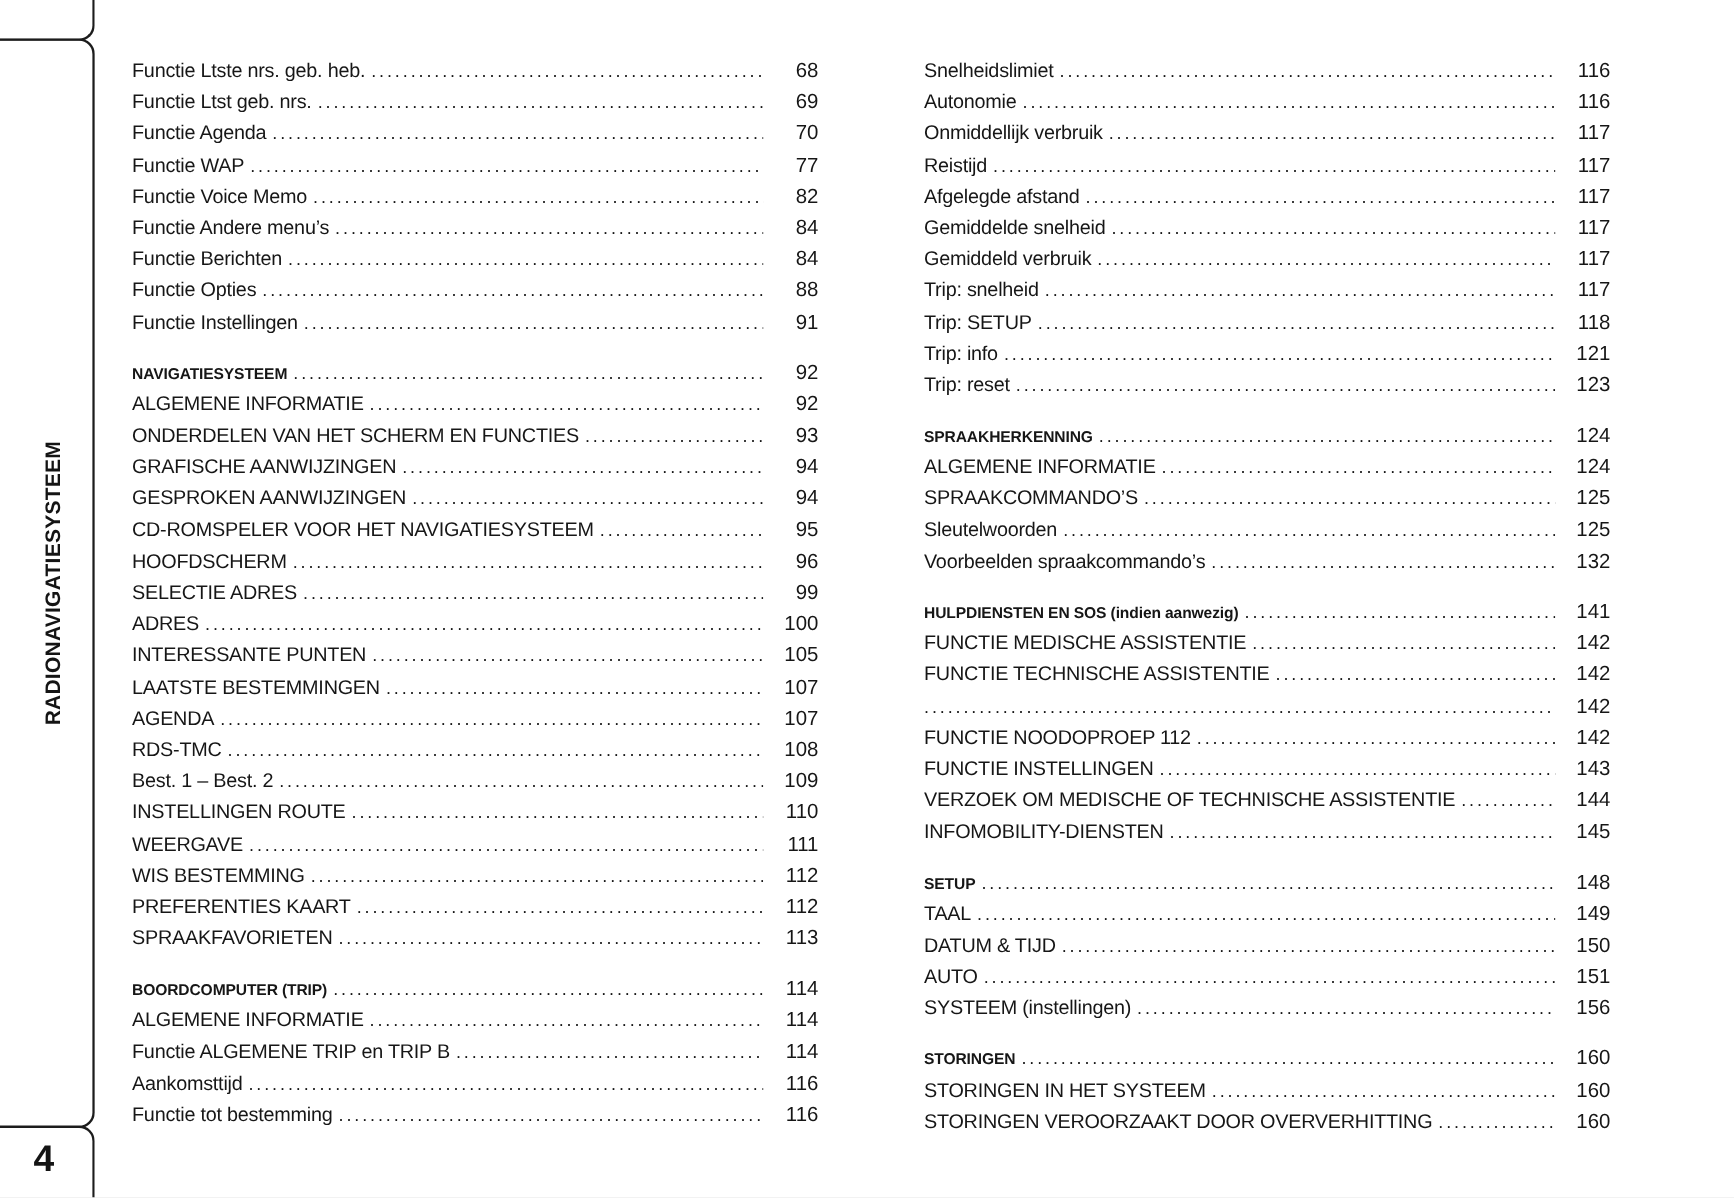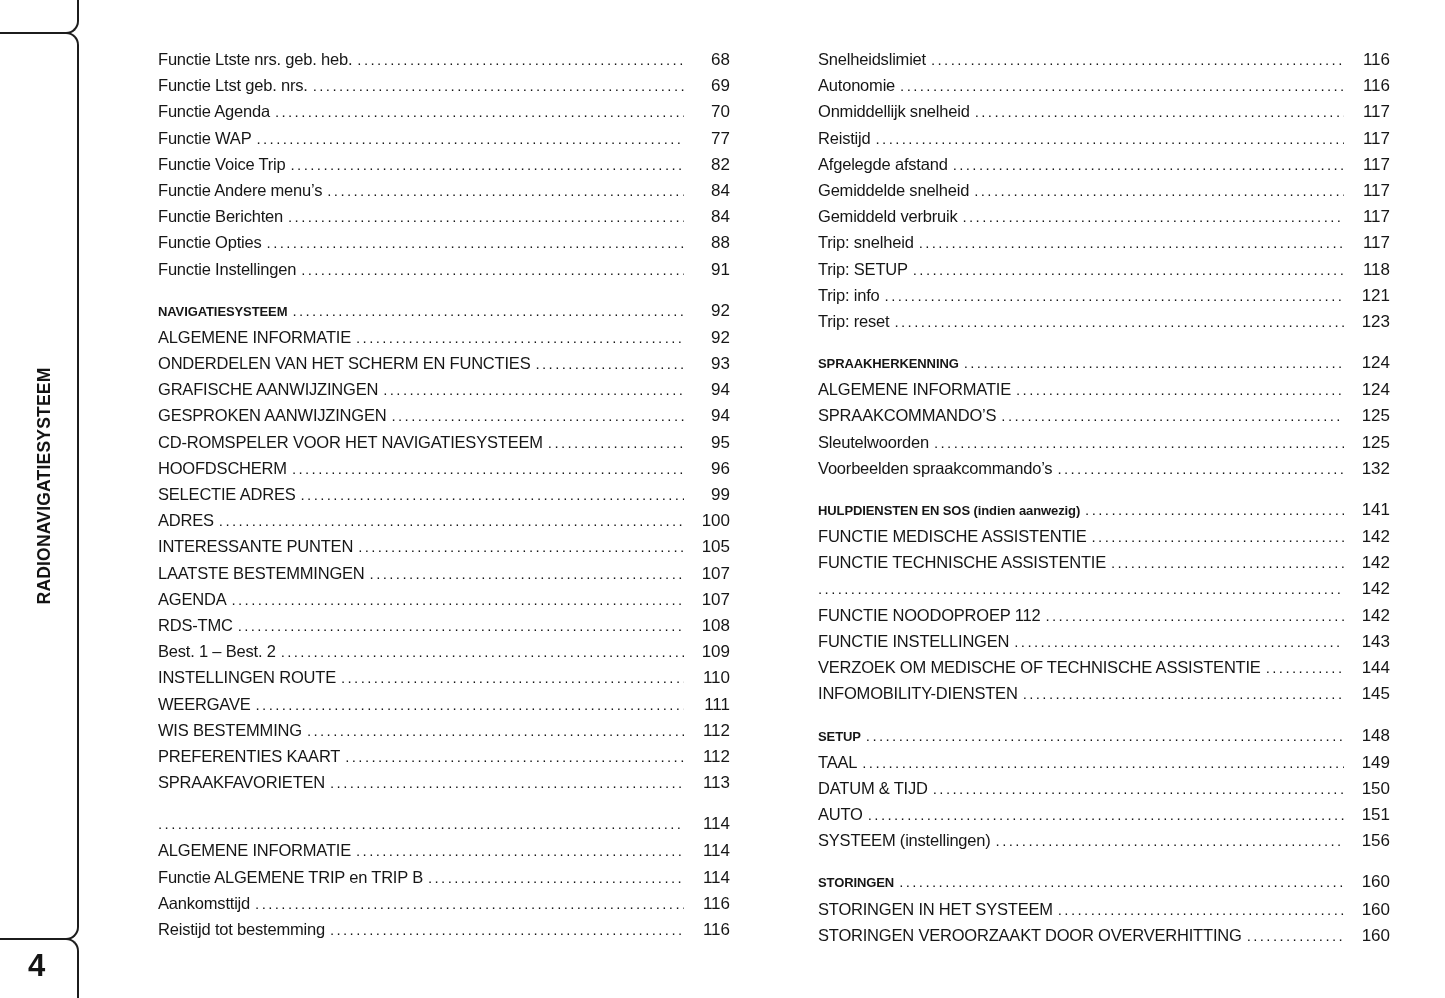--- a/index.html
+++ b/index.html
@@ -59,21 +59,20 @@
     top: 8px;
     font-weight: 700;
     font-size: 31px;
     color: #141414;
   }
 
   
   .toc-col {
     position: absolute;
     top: 46px;
-    margin-left: 48px;
   }
   .toc-col-left  { left: 110px; width: 572px; }
   .toc-col-right { left: 770px; width: 572px; }
 
   .sec + .sec { margin-top: 16px; }
 
   .row {
     display: flex;
     align-items: baseline;
     height: 26.2px;
@@ -141,21 +140,21 @@
             <span class="label">Functie Agenda</span>
             <span class="dots">........................................................................................................................................................................................................</span>
             <span class="pagenum">70</span>
           </div>
           <div class="row">
             <span class="label">Functie WAP</span>
             <span class="dots">........................................................................................................................................................................................................</span>
             <span class="pagenum">77</span>
           </div>
           <div class="row">
-            <span class="label">Functie Voice Trip</span>
+            <span class="label">Functie Voice Memo</span>
             <span class="dots">........................................................................................................................................................................................................</span>
             <span class="pagenum">82</span>
           </div>
           <div class="row">
             <span class="label">Functie Andere menu’s</span>
             <span class="dots">........................................................................................................................................................................................................</span>
             <span class="pagenum">84</span>
           </div>
           <div class="row">
             <span class="label">Functie Berichten</span>
@@ -265,59 +264,60 @@
             <span class="pagenum">112</span>
           </div>
           <div class="row">
             <span class="label">SPRAAKFAVORIETEN</span>
             <span class="dots">........................................................................................................................................................................................................</span>
             <span class="pagenum">113</span>
           </div>
         </div>
         <div class="sec">
           <div class="row bold">
+            <span class="label">BOORDCOMPUTER (TRIP)</span>
             <span class="dots">........................................................................................................................................................................................................</span>
             <span class="pagenum">114</span>
           </div>
           <div class="row">
             <span class="label">ALGEMENE INFORMATIE</span>
             <span class="dots">........................................................................................................................................................................................................</span>
             <span class="pagenum">114</span>
           </div>
           <div class="row">
             <span class="label">Functie ALGEMENE TRIP en TRIP B</span>
             <span class="dots">........................................................................................................................................................................................................</span>
             <span class="pagenum">114</span>
           </div>
           <div class="row">
             <span class="label">Aankomsttijd</span>
             <span class="dots">........................................................................................................................................................................................................</span>
             <span class="pagenum">116</span>
           </div>
           <div class="row">
-            <span class="label">Reistijd tot bestemming</span>
+            <span class="label">Functie tot bestemming</span>
             <span class="dots">........................................................................................................................................................................................................</span>
             <span class="pagenum">116</span>
           </div>
         </div>
       </div>
     <div class="toc-col toc-col-right">
         <div class="sec">
           <div class="row">
             <span class="label">Snelheidslimiet</span>
             <span class="dots">........................................................................................................................................................................................................</span>
             <span class="pagenum">116</span>
           </div>
           <div class="row">
             <span class="label">Autonomie</span>
             <span class="dots">........................................................................................................................................................................................................</span>
             <span class="pagenum">116</span>
           </div>
           <div class="row">
-            <span class="label">Onmiddellijk snelheid</span>
+            <span class="label">Onmiddellijk verbruik</span>
             <span class="dots">........................................................................................................................................................................................................</span>
             <span class="pagenum">117</span>
           </div>
           <div class="row">
             <span class="label">Reistijd</span>
             <span class="dots">........................................................................................................................................................................................................</span>
             <span class="pagenum">117</span>
           </div>
           <div class="row">
             <span class="label">Afgelegde afstand</span>

